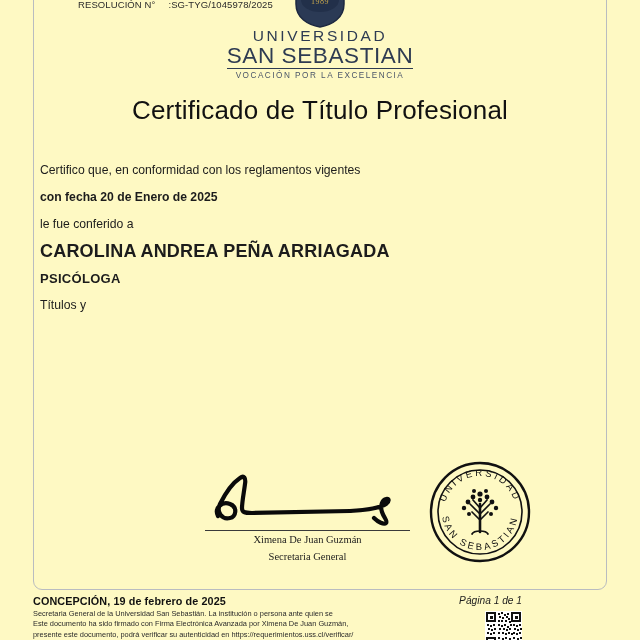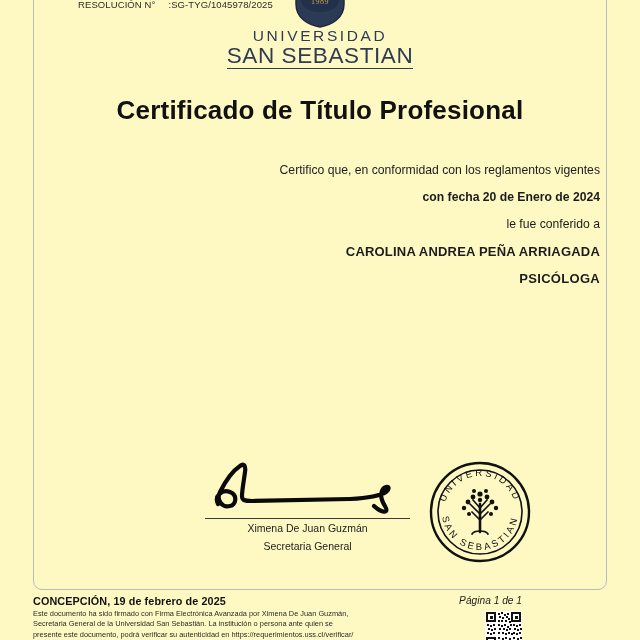--- a/index.html
+++ b/index.html
@@ -95,56 +95,57 @@
   }
 
   
   .cert-title {
     position: absolute;
     left: 0;
     top: 95px;
     width: 640px;
     text-align: center;
     font-size: 26px;
-    font-weight: bold;
+    font-weight: normal;
     letter-spacing: 0.2px;
     color: #111111;
   }
 
   
   .body-text {
     position: absolute;
     left: 40px;
     top: 157px;
     width: 560px;
-    text-align: right;
+    text-align: left;
     font-size: 12.2px;
     line-height: 27px;
     color: #1c1c1c;
   }
   .body-text .line { white-space: nowrap; }
   .b { font-weight: bold; }
   .name-line {
     font-weight: bold;
-    font-size: 13px;
+    font-size: 18px;
     letter-spacing: 0.2px;
   }
   .degree-line {
     font-weight: bold;
     font-size: 13px;
     letter-spacing: 0.3px;
   }
 
   
   .signature-area {
     position: absolute;
     left: 200px;
-    top: 456px;
+    top: 468px;
     width: 215px;
     text-align: center;
+    font-family: Liberation Serif, serif;
   }
   .sig-mark {
     height: 62px;
     position: relative;
   }
   .sig-mark svg { display: block; }
   .sig-rule {
     border-top: 1px solid #3a3a3a;
     width: 205px;
     margin: 0 auto;
@@ -234,31 +235,33 @@
       <svg width="52" height="50" viewBox="0 0 52 50">
         <path d="M2 2 H50 V26 C50 40 38 47 26 49 C14 47 2 40 2 26 Z" fill="#2b3a55"></path>
         <path d="M2 2 H50 V26 C50 40 38 47 26 49 C14 47 2 40 2 26 Z" fill="none" stroke="#1d2840" stroke-width="1.5"></path>
         <ellipse cx="26" cy="22" rx="19" ry="12" fill="#22304a"></ellipse>
         <text x="26" y="26" font-family="'Liberation Serif', serif" font-size="8" fill="#c9a84c" text-anchor="middle" letter-spacing="0.5">1989</text>
       </svg>
     </div>
     <div class="logo-name">
       <div class="logo-univ">UNIVERSIDAD</div>
       <div class="logo-sansebastian">SAN SEBASTIAN</div>
+      <div class="logo-tagline">VOCACIÓN POR LA EXCELENCIA</div>
     </div>
   </div>
 
   <div class="cert-title">Certificado de Título Profesional</div>
 
   <div class="body-text">
     <div class="line">Certifico que, en conformidad con los reglamentos vigentes</div>
-    <div class="line b">con fecha 20 de Enero de 2024</div>
+    <div class="line b">con fecha 20 de Enero de 2025</div>
     <div class="line">le fue conferido a</div>
     <div class="line name-line">CAROLINA ANDREA PEÑA ARRIAGADA</div>
     <div class="line degree-line">PSICÓLOGA</div>
+    <div class="line">Títulos y</div>
   </div>
 
   <div class="signature-area">
     <div class="sig-mark">
       <svg width="215" height="62" viewBox="0 0 215 62">
         <path d="M18 48 C14 40 22 33 30 36 C38 39 36 49 30 50 C22 52 16 44 20 36 C26 24 34 14 40 10 C44 7 46 10 45 16 C44 24 42 34 42 40 C42 44 44 45 52 45 L150 43" fill="none" stroke="#0a0a0a" stroke-width="4.2" stroke-linecap="round" stroke-linejoin="round"></path>
         <path d="M150 43 C168 42 180 40 186 36 C190 33 189 30 186 31 C182 32 180 38 182 44 C184 50 188 53 186 55 C184 57 178 54 174 50" fill="none" stroke="#0a0a0a" stroke-width="4.2" stroke-linecap="round" stroke-linejoin="round"></path>
       </svg>
     </div>
     <div class="sig-rule"></div>
@@ -298,22 +301,22 @@
         <circle cx="41" cy="54" r="2.0"></circle>
           <circle cx="63" cy="54" r="2.0"></circle>
         <circle cx="52" cy="40" r="2.2"></circle>
       </g>
     </svg>
   </div>
 
   <div class="footer">
     <div class="footer-left">
       <div class="footer-city">CONCEPCIÓN, 19 de febrero de 2025</div>
+      <div class="footer-legal">Secretaria General de la Universidad San Sebastián. La institución o persona ante quien se</div>
       <div class="footer-legal">Este documento ha sido firmado con Firma Electrónica Avanzada por Ximena De Juan Guzmán,</div>
-      <div class="footer-legal">Secretaria General de la Universidad San Sebastián. La institución o persona ante quien se</div>
       <div class="footer-legal">presente este documento, podrá verificar su autenticidad en https://requerimientos.uss.cl/verificar/</div>
     </div>
     <div class="footer-right">
       <div class="page-num">Página 1 de 1</div>
       <div class="qr">
         <svg width="37" height="37" viewBox="0 0 37 37" shape-rendering="crispEdges">
           <rect width="37" height="37" fill="#fff"></rect>
           <g fill="#111">
             <rect x="1" y="1" width="10" height="10"></rect>
               <rect x="3" y="3" width="6" height="6" fill="#fff"></rect>

